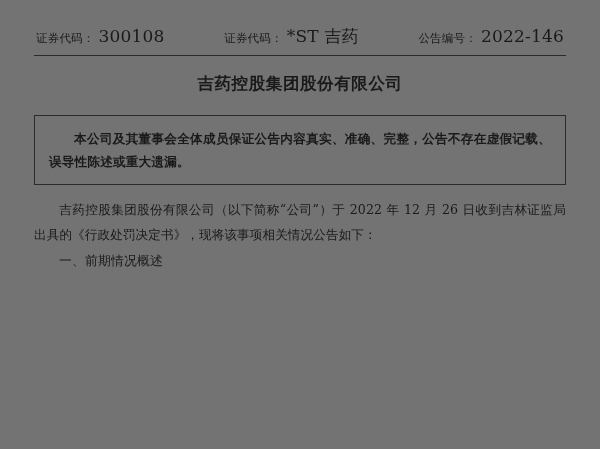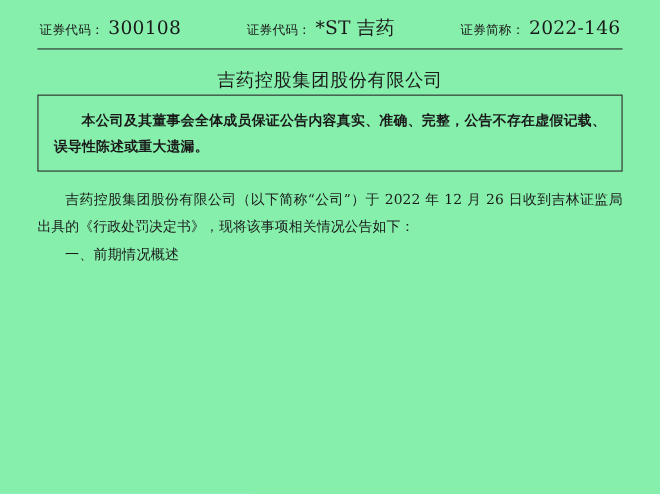--- a/index.html
+++ b/index.html
@@ -11,23 +11,23 @@
     height: 449px;
     background: #ffffff;
     font-family: "DejaVu Serif", "Liberation Serif", serif;
     color: #1a1a1a;
     overflow: hidden;
   }
   .page {
     position: relative;
     width: 600px;
     height: 449px;
-    background: #86efac;
+    background: #737373;
     box-sizing: border-box;
-    padding: 10px 34px 0 34px;
+    padding: 21px 34px 0 34px;
   }
   .header-row {
     display: flex;
     justify-content: space-between;
     align-items: baseline;
     font-size: 11.5px;
     letter-spacing: 0.2px;
     padding: 0 2px 0 2px;
     margin-top: 4px;
   }
@@ -47,29 +47,30 @@
     border-bottom: 1.6px solid #2b2b2b;
     margin-top: 7px;
     margin-bottom: 0;
   }
   .title-block {
     text-align: center;
     margin-top: 16px;
   }
   .title-line {
     font-size: 16.5px;
-    font-weight: normal;
+    font-weight: bold;
     letter-spacing: 0.6px;
     line-height: 1.5;
     font-family: "DejaVu Sans", "Liberation Sans", sans-serif;
   }
   .title-line + .title-line {
     margin-top: 11px;
   }
   .notice-box {
+    margin-top: 18px;
     border: 1.4px solid #2b2b2b;
     padding: 11px 14px 11px 14px;
     box-sizing: border-box;
   }
   .notice-text {
     font-size: 12.6px;
     font-weight: bold;
     line-height: 1.85;
     text-align: justify;
     text-justify: inter-ideograph;
@@ -116,21 +117,21 @@
   <div class="header-row">
     <div class="header-cell">
       <span class="header-label">证券代码：</span>
       <span class="header-value">300108</span>
     </div>
     <div class="header-cell">
       <span class="header-label">证券代码：</span>
       <span class="header-value">*ST 吉药</span>
     </div>
     <div class="header-cell">
-      <span class="header-label">证券简称：</span>
+      <span class="header-label">公告编号：</span>
       <span class="header-value">2022-146</span>
     </div>
   </div>
 
   <div class="rule"></div>
 
   <div class="title-block">
     <div class="title-line">吉药控股集团股份有限公司</div>
   </div>
 

